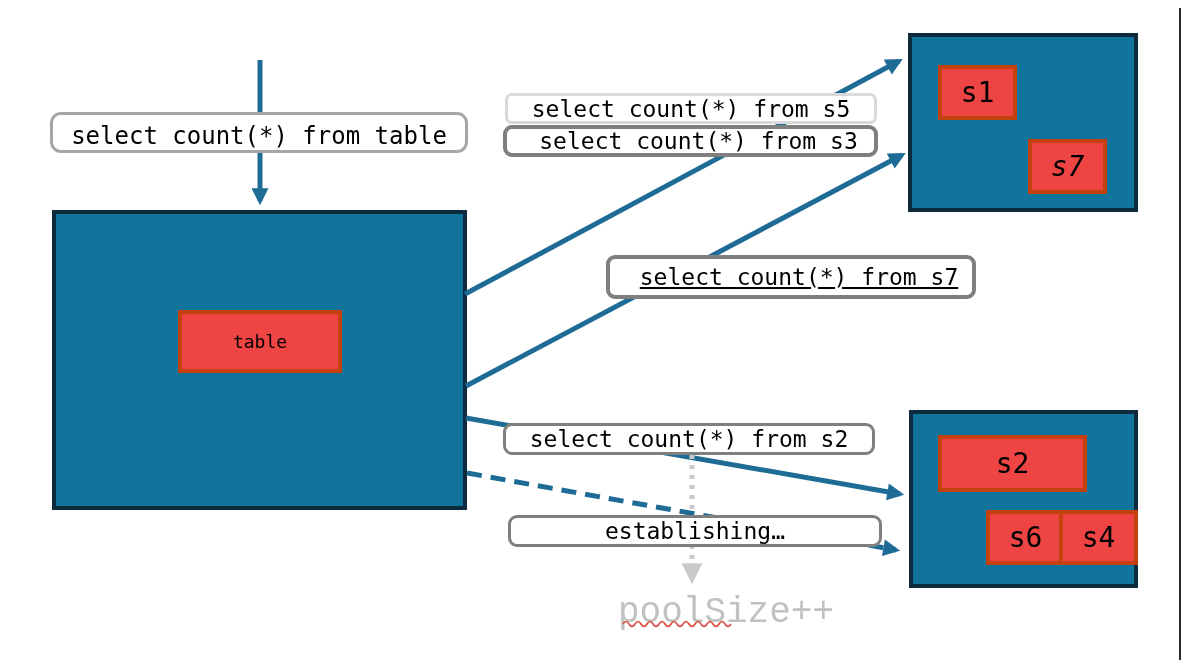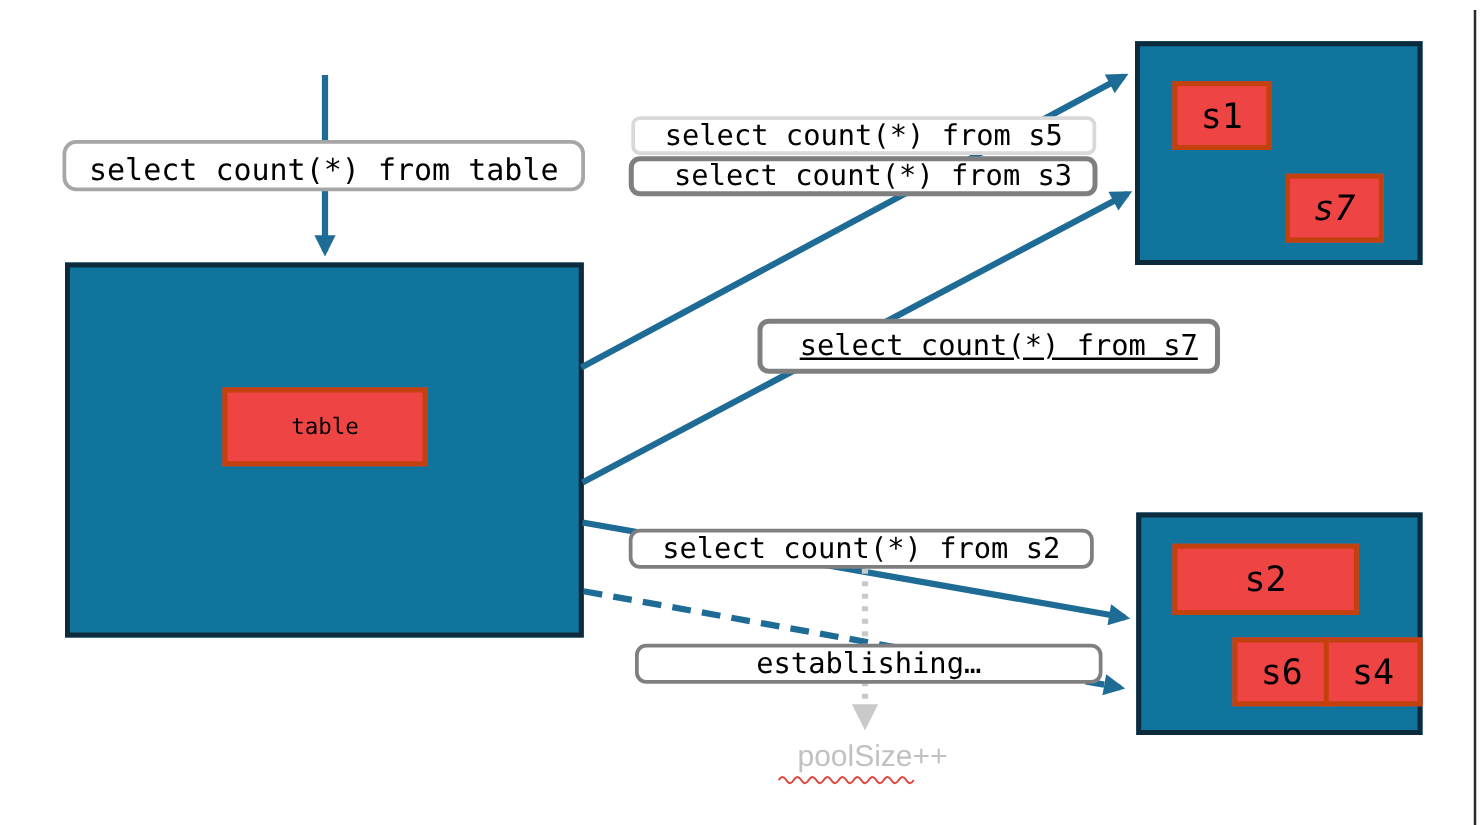--- a/index.html
+++ b/index.html
@@ -21,22 +21,22 @@
     position:absolute;background:#ffffff;border:3px solid #7F7F7F;border-radius:9px;
     box-sizing:border-box;display:flex;align-items:center;justify-content:center;
     font-size:23px;color:#000;z-index:4;white-space:nowrap;
   }
   .qlabel.big{font-size:24px;border-color:#A6A6A6;border-radius:11px;align-items:flex-end;}
   .qlabel.light{border-color:#D9D9D9;border-radius:7px;}
   .qlabel.thick{border-width:4px;padding-left:16px;}
   
   .poolsize{
     position:absolute;left:618px;top:592px;width:160px;text-align:center;
-    font-family:Liberation Sans, sans-serif;
-    font-size:24px;color:#C1C1C1;letter-spacing:0px;z-index:4;
+    font-family:Liberation Mono, monospace;
+    font-size:36px;color:#C1C1C1;letter-spacing:0px;z-index:4;
   }
   .squiggle{position:absolute;left:622px;top:620px;z-index:4;}
   
   .edge-line{position:absolute;left:1179px;top:8px;width:2px;height:652px;background:#2B2B2B;z-index:5;}
 </style>
 </head>
 <body>
 
 <div id="canvas">
 

